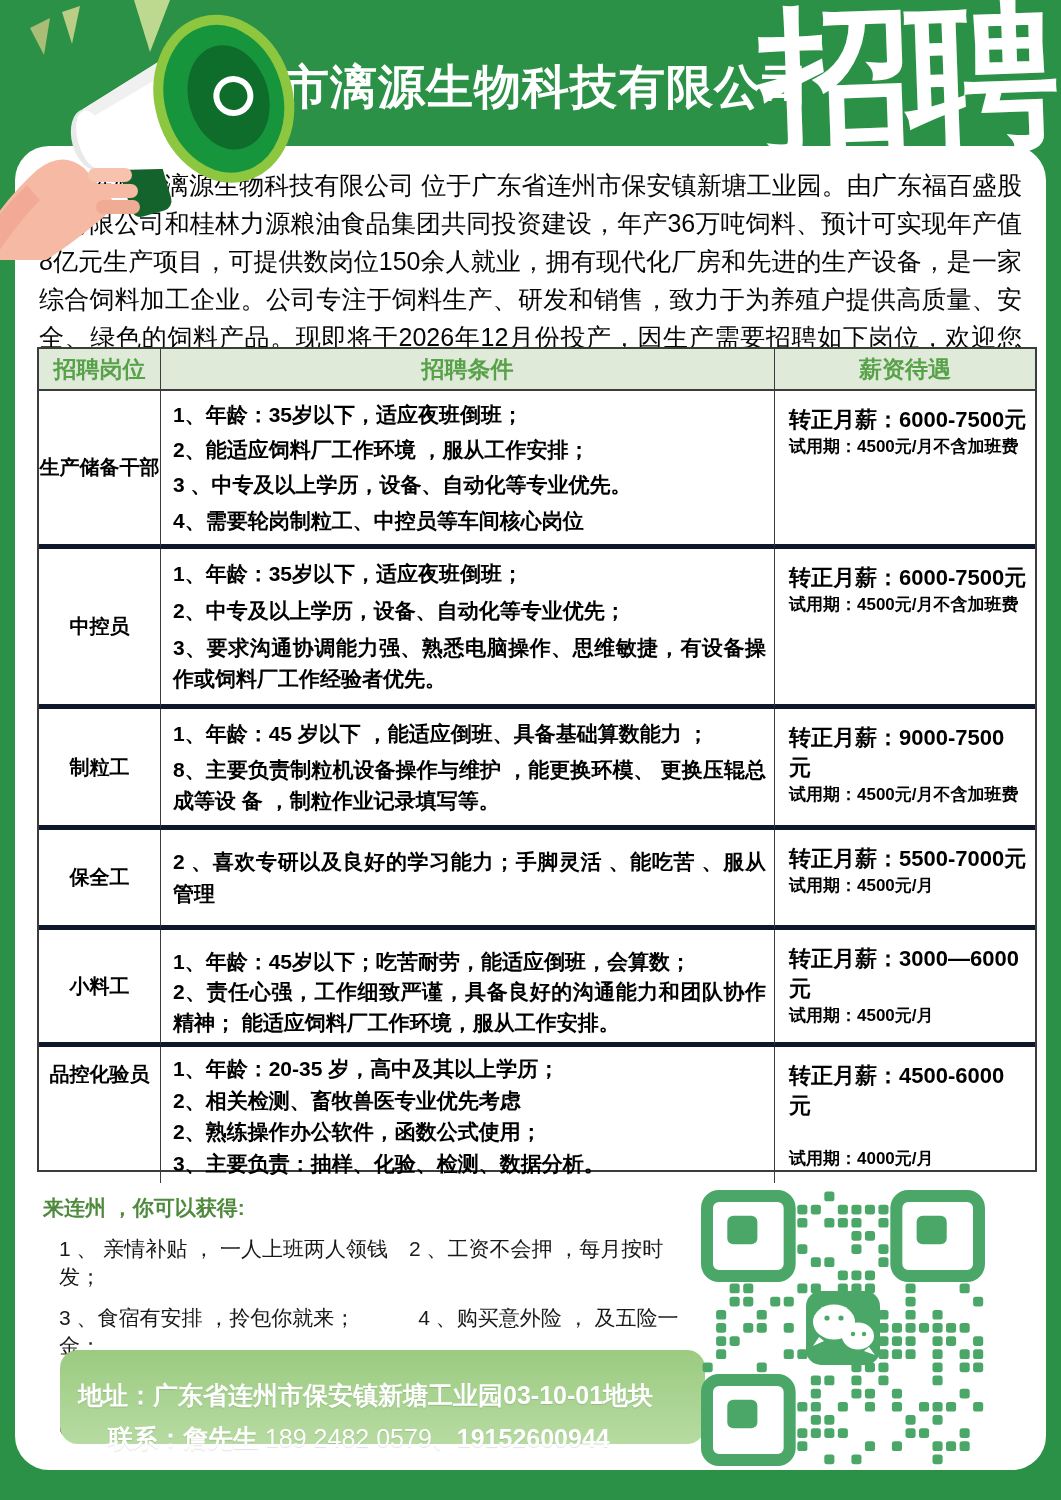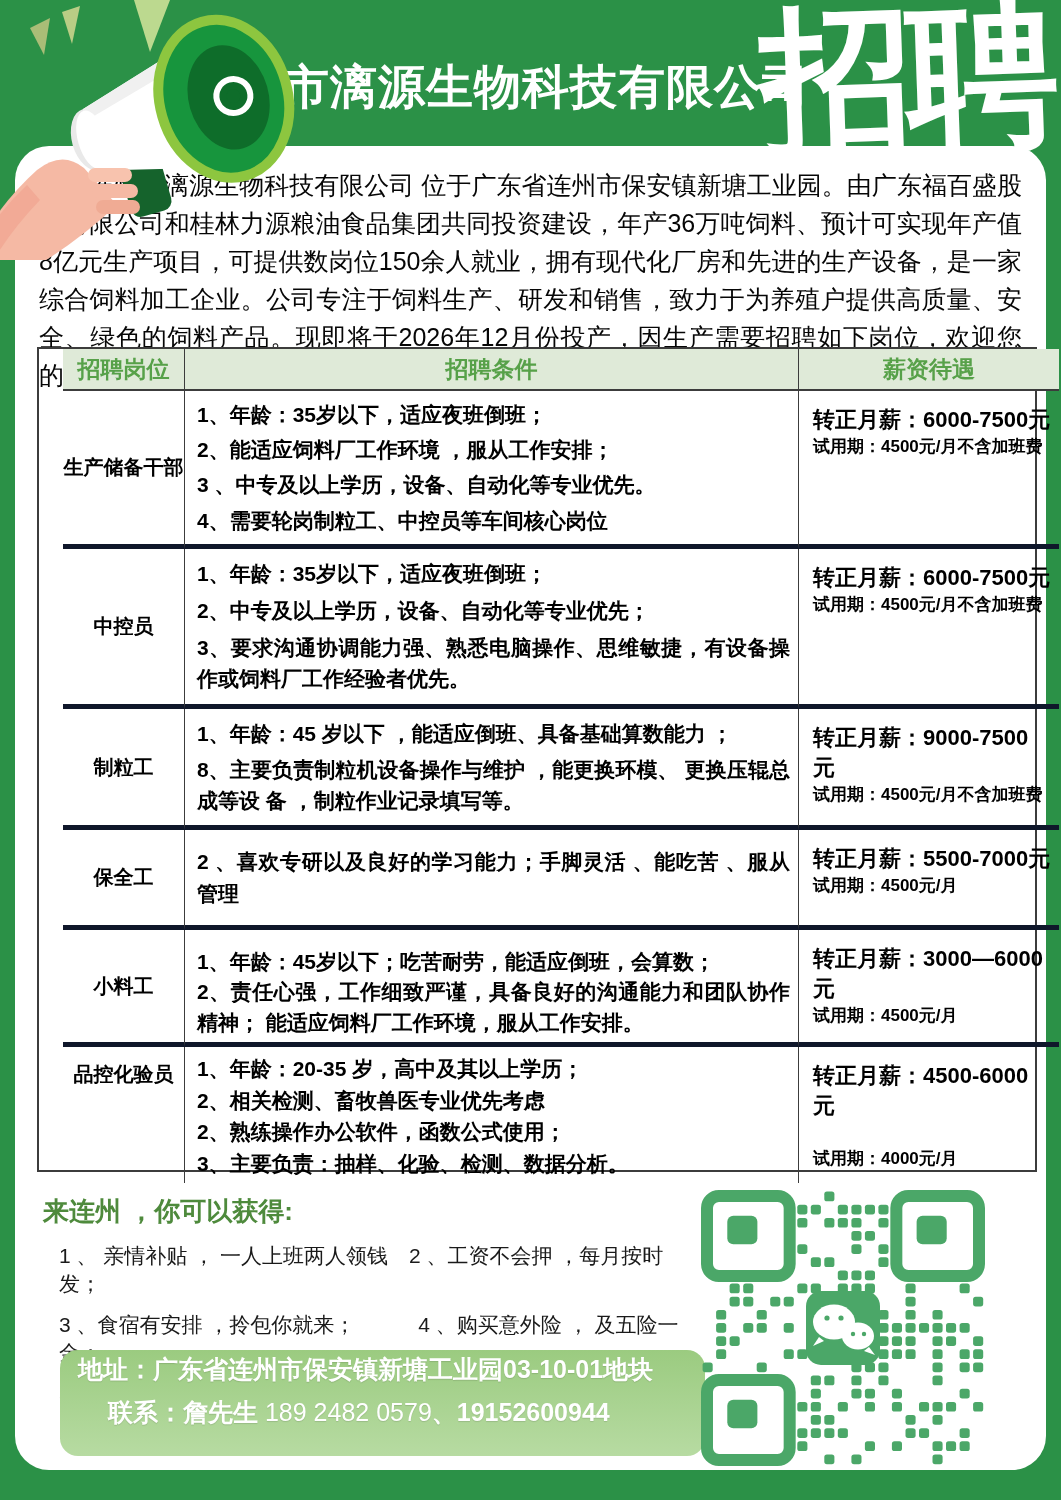--- a/index.html
+++ b/index.html
@@ -29,21 +29,21 @@
     background:#ffffff;border-radius:34px;z-index:2;
   }
   .intro{
     margin:20px 24px 0 24px;
     font-size:25px;line-height:38px;color:#060606;
     text-align:justify;text-indent:2em;font-weight:500;
   }
   
   .jobtable{
     position:absolute;left:22px;top:201px;width:1000px;
-    border:2px solid #3c3c3c;box-sizing:border-box;padding-left:24px;
+    border:2px solid #3c3c3c;box-sizing:border-box;
   }
   .trow{display:grid;grid-template-columns:122px 614px 260px;}
   .cell{border-right:1px solid #3c3c3c;border-bottom:5px solid #0f172a;box-sizing:border-box;}
   .trow .cell:last-child{border-right:none;}
   .trow:last-child .cell{border-bottom:none;}
   .thead{height:42px;}
   .thead .cell{
     background:#dfead8;color:#57a149;font-weight:bold;font-size:23px;
     display:flex;align-items:center;justify-content:center;
     border-bottom:2px solid #3c3c3c;
@@ -60,30 +60,30 @@
   .sal-cell{padding:14px 6px 0 14px;color:#000;}
   .sal-main{font-size:22px;font-weight:bold;}
   .sal-trial{font-size:17px;font-weight:bold;}
   .r1{height:158px}.r2{height:160px}.r3{height:121px}
   .r4{height:100px}.r5{height:117px}.r6{height:123px}
   .r5 .cond-cell{line-height:1.45;justify-content:flex-end;padding-top:8px;}
   .r6 .cond-cell{line-height:1.5;justify-content:flex-start;padding-top:6px;}
   .r6 .pos-cell{align-items:flex-start;padding-top:14px;}
   
   .benefits{position:absolute;left:28px;top:1048px;width:650px;}
-  .benefits-title{color:#4e8a3c;font-size:26px;font-weight:bold;}
+  .benefits-title{color:#4e8a3c;font-size:21px;font-weight:bold;}
   .benefit-item{
     font-size:21px;color:#1a1a1a;margin-top:13px;padding-left:16px;
     white-space:pre-wrap;font-weight:500;
   }
   
   .banner{
-    position:absolute;left:45px;top:1204px;width:645px;height:106px;
+    position:absolute;left:45px;top:1204px;width:645px;height:94px;
     border-radius:18px;background:linear-gradient(180deg,#9bcb80,#b7dba2);
-    color:#fff;box-sizing:border-box;padding:3px 10px 0 18px;
+    color:#fff;box-sizing:border-box;padding:29px 10px 0 18px;
   }
   .banner-line{font-size:25px;font-weight:bold;white-space:nowrap;
     text-shadow:0 1px 1px rgba(0,0,0,0.12);}
   .banner-line2{margin-top:10px;padding-left:30px;}
   .phone-light{font-weight:normal;}
   
   .qr-box{position:absolute;left:686px;top:1044px;width:284px;height:276px;}
 </style>
 </head>
 <body>

